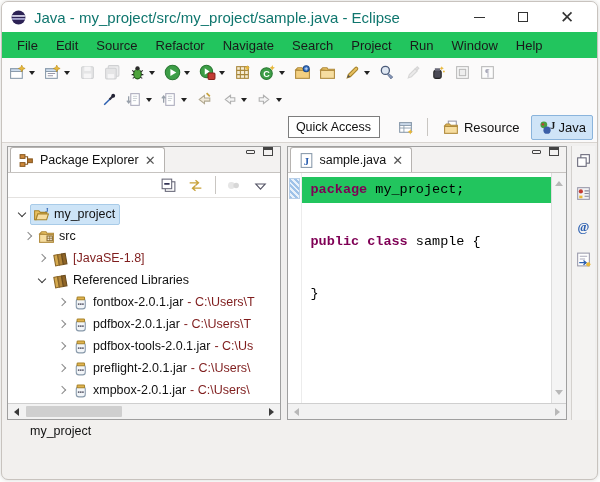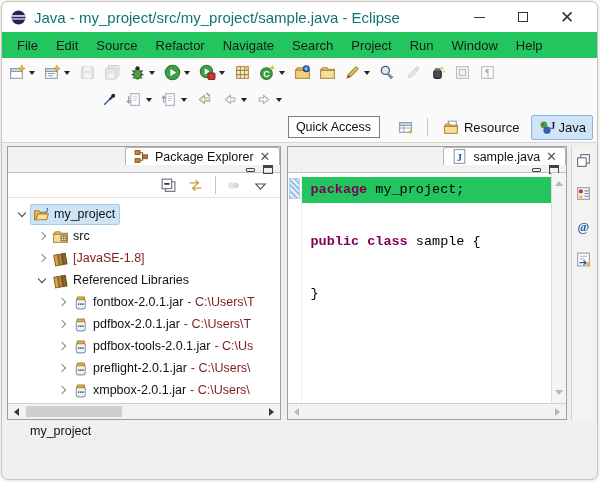--- a/index.html
+++ b/index.html
@@ -37,21 +37,21 @@
   .vsep { width:1px; height:18px; background:#c9c6c2; margin:0 4px; }
   .persp-btn { display:flex; align-items:center; gap:4px; font-size:13px; color:#111; padding:3px 6px; border-radius:2px; border:1px solid transparent; }
   .persp-btn.active { background:#cfe4f7; border-color:#8ab4dc; }
 
   
   .main { position:relative; height:276px; margin-top:1px; background:#f0efee; display:flex; padding:2px 2px 0 5px; }
   .panel { background:#ffffff; border:1px solid #9f9f9f; display:flex; flex-direction:column; }
   .pe-panel { width:274px; margin-right:6px; }
   .ed-panel { width:281px; margin-right:4px; }
 
-  .tabbar { height:26px; background:#f3f2f1; border-bottom:1px solid #c6c3c0; display:flex; align-items:flex-end;flex-direction:column; }
+  .tabbar { height:26px; background:#f3f2f1; border-bottom:1px solid #c6c3c0; display:flex; align-items:flex-start; }
   .tab { height:25px; background:#ffffff; border:1px solid #b6b3b0; border-bottom:none; border-radius:3px 3px 0 0;
          display:flex; align-items:center; gap:5px; padding:0 7px; font-size:12.5px; color:#111; margin-left:2px; }
   .tab-close { color:#555; font-size:13px; line-height:1; padding:0 1px; }
   .stackctl { margin-left:auto; display:flex; align-items:center; gap:8px; padding:0 7px 5px 0; }
   .sc-min i { display:block; width:9px; height:4px; border:1.3px solid #444; border-radius:1px; }
   .sc-max i { display:block; width:10px; height:9px; border:1.3px solid #444; border-top-width:3px; }
 
   .petoolbar { height:25px; display:flex; align-items:center; justify-content:flex-end; gap:2px; padding:0 6px; border-bottom:1px solid #e4e2e0; }
   .tree { flex:1; overflow:hidden; padding-top:5px; }
   .trow-item { height:22px; display:flex; align-items:center; font-size:12.5px; color:#111; white-space:nowrap; }
@@ -451,21 +451,21 @@
               <span class="icon">
                 <svg viewBox="0 0 16 16" xmlns="http://www.w3.org/2000/svg">
                   <path d="M1.5 13V4.5h4L7 6h6v1.5H4.5L2.8 13z" fill="#e8c060" stroke="#a8842a"></path>
                   <path d="M2.8 13l1.7-5.5h10L12.8 13z" fill="#f6dda0" stroke="#a8842a"></path>
                   <text x="11.5" y="5.5" font-size="6" fill="#2b5fb0" font-weight="bold" font-family="serif">J</text>
                 </svg>
               </span>
               <span>my_project</span>
             </span>
           </div>
-          <div class="trow-item" style="padding-left: 26px;">
+          <div class="trow-item" style="padding-left: 12px;">
             <span class="chev"></span>
             <span class="lbl-wrap">
               <span class="icon">
                 <svg viewBox="0 0 16 16" xmlns="http://www.w3.org/2000/svg">
                   <path d="M1.5 5.5l2-2h4l1 1.5h6v2z" fill="#e8c060" stroke="#b08a3c"></path>
                   <rect x="1.5" y="6" width="13" height="7.5" fill="#f6dda0" stroke="#b08a3c"></rect>
                   <rect x="8.5" y="7.5" width="5" height="4.5" fill="#efe6d4" stroke="#8a6a30"></rect>
                   <path d="M8.5 9.7h5M11 7.5v4.5" stroke="#8a6a30" stroke-width=".7"></path>
                 </svg>
               </span>

